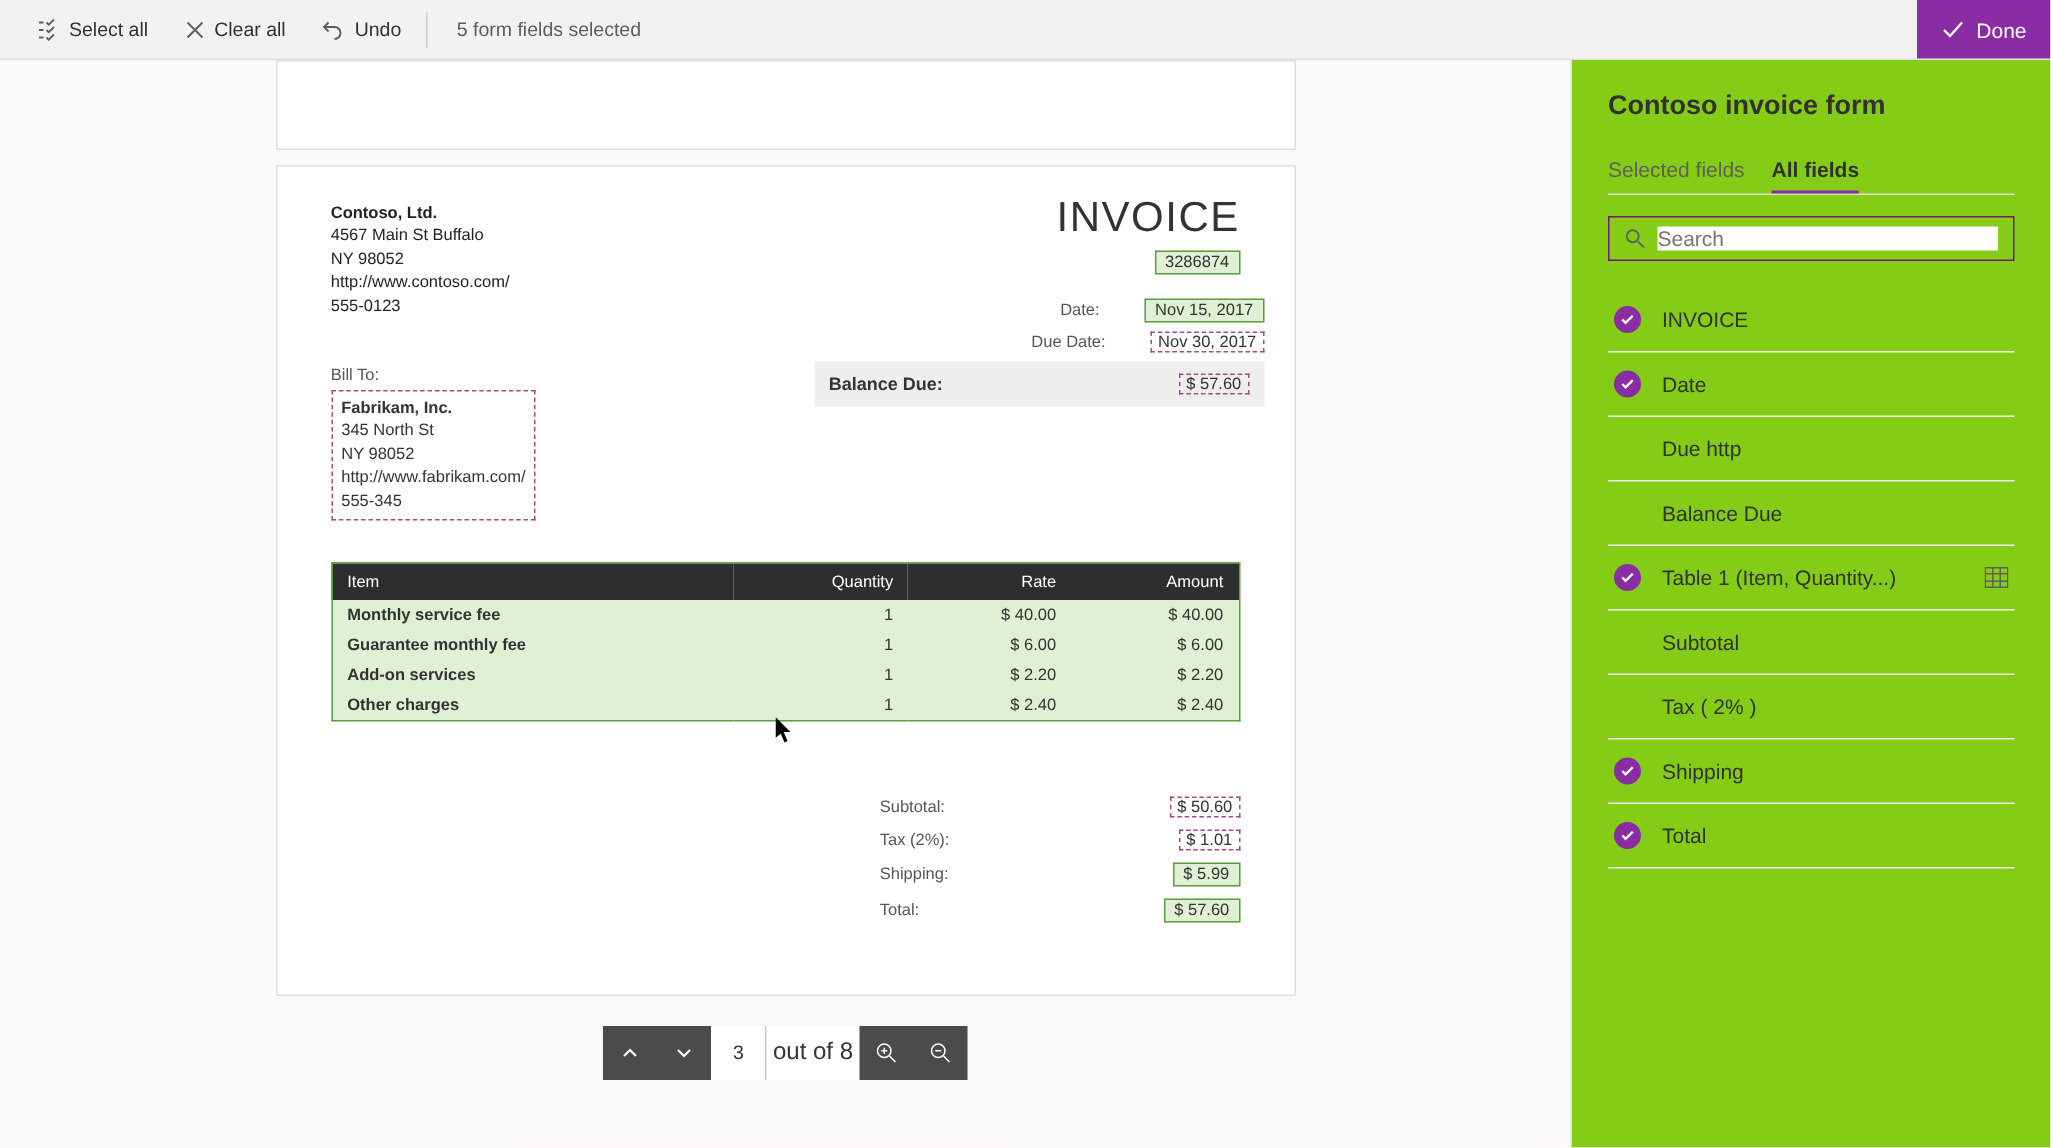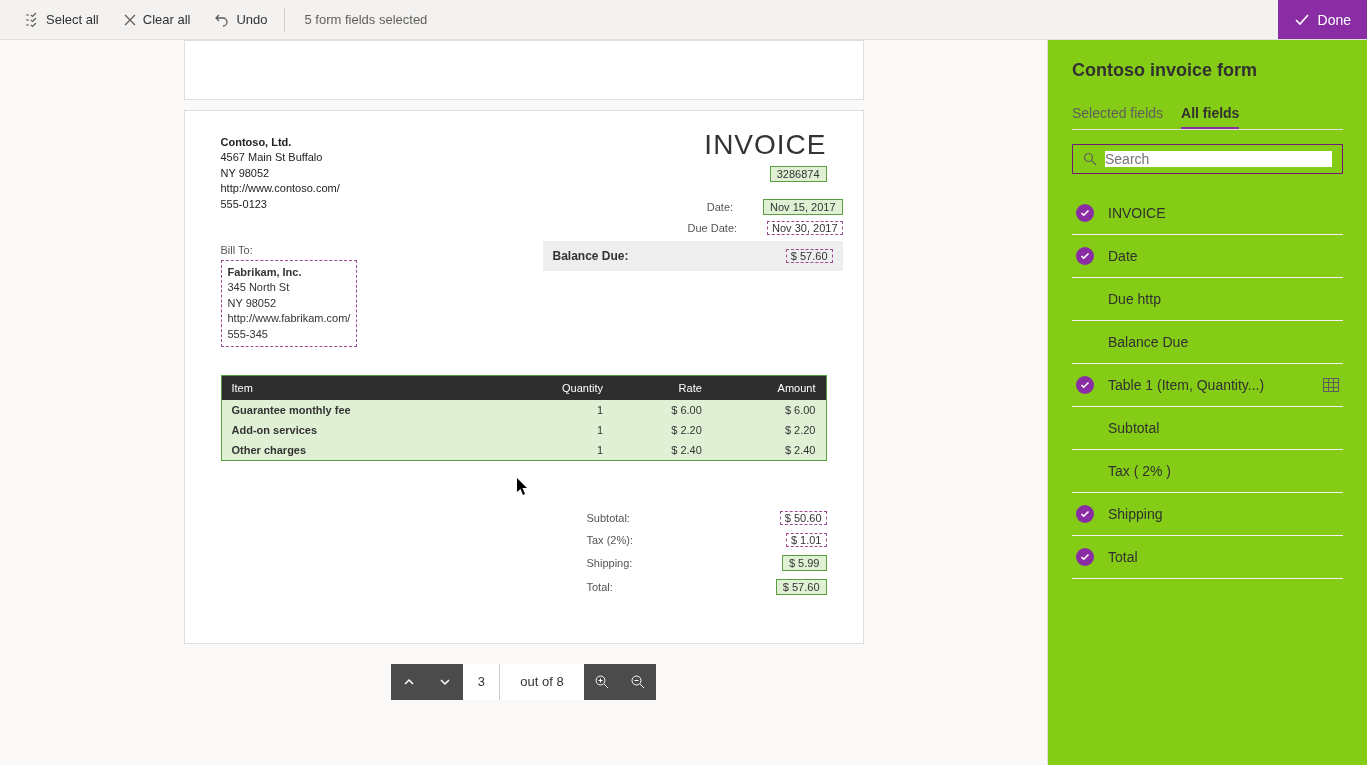--- a/index.html
+++ b/index.html
@@ -46,21 +46,21 @@
 .doc .items tbody td:not(:first-child) { text-align: right; }
 
 .doc .totals { margin-top: 50px; margin-left: auto; width: 240px; font-size: 11px; }
 .doc .totals .trow { display: flex; justify-content: space-between; align-items: center; margin-bottom: 8px; }
 .doc .totals .trow .lab { color: #555; }
 
 
 .pager { display: flex; align-items: stretch; background: #4b4b4b; color: #fff; height: 36px; margin-top: 20px; margin-bottom: 20px;}
 .pager .pbtn { width: 36px; display: flex; align-items: center; justify-content: center; cursor: pointer; }
 .pager .pnum { width: 36px; background: #fff; color: #333; display: flex; align-items: center; justify-content: center; border: none; font-size: 13px; text-align: center; outline: none; }
-.pager .ptxt { padding: 0 20px; display: flex; align-items: center; font-size: 13px; background: #fff; color: #333; border-left:1px solid #ccc;}
+.pager .ptxt { padding: 0 4px; display: flex; align-items: center; font-size: 16px; background: #fff; color: #333; border-left:1px solid #ccc;}
 
 
 .sidebar h2 { font-size: 18px; font-weight: 600; color: #323130; margin-bottom: 18px; }
 .tabs { display: flex; gap: 18px; border-bottom: 1px solid #e1dfdd; margin-bottom: 14px; }
 .tab { padding: 6px 0; font-size: 14px; color: #605e5c; cursor: pointer; border-bottom: 2px solid transparent; }
 .tab.active { color: #323130; font-weight: 600; border-bottom-color: #8a2da5; }
 
 .search-box { display: flex; align-items: center; border: 1px solid #701a75; padding: 6px 10px; gap: 8px; margin-bottom: 18px; }
 .search-box input { border: none; outline: none; flex: 1; font-size: 14px; }
 
@@ -156,20 +156,26 @@
       <table class="items">
         <thead>
           <tr>
             <th>Item</th>
             <th>Quantity</th>
             <th>Rate</th>
             <th>Amount</th>
           </tr>
         </thead>
         <tbody id="items-body">
+            <tr>
+              <td>Monthly service fee</td>
+              <td>1</td>
+              <td>$ 40.00</td>
+              <td>$ 40.00</td>
+            </tr>
             <tr>
               <td>Guarantee monthly fee</td>
               <td>1</td>
               <td>$ 6.00</td>
               <td>$ 6.00</td>
             </tr>
             <tr>
               <td>Add-on services</td>
               <td>1</td>
               <td>$ 2.20</td>

